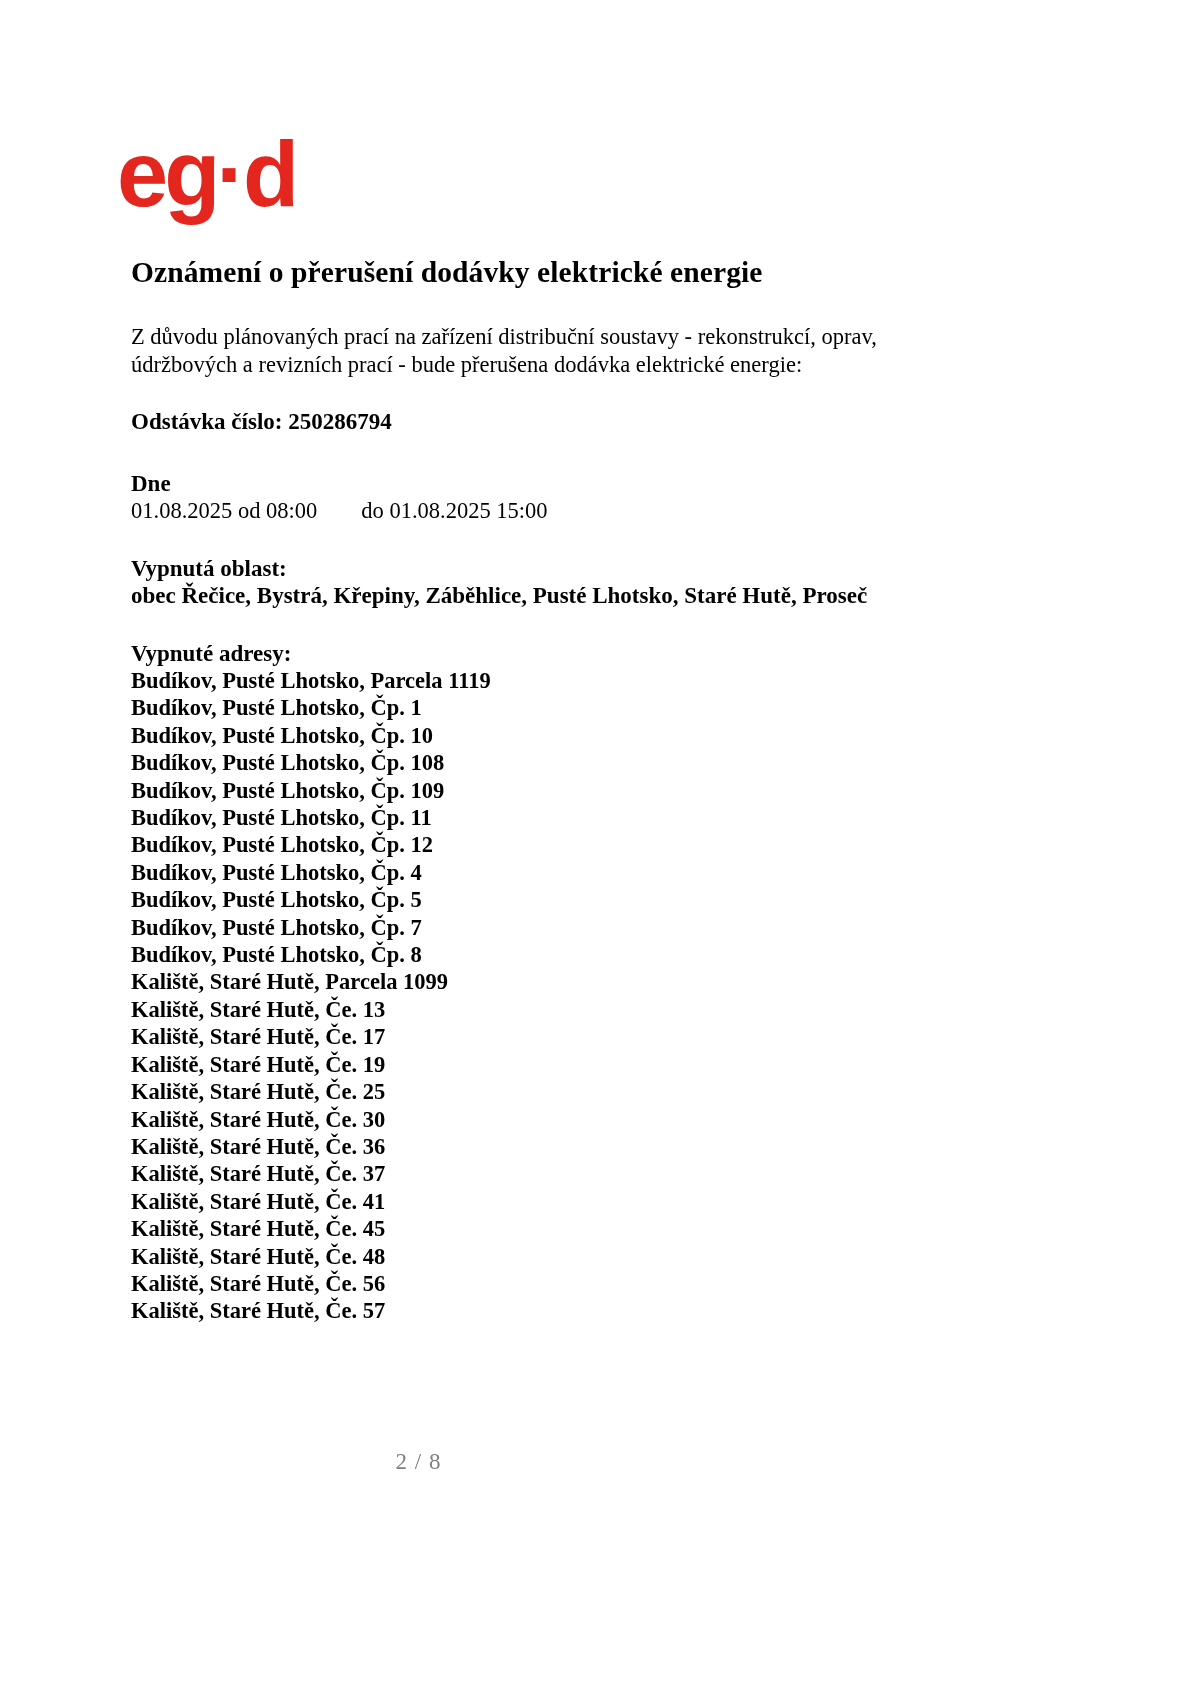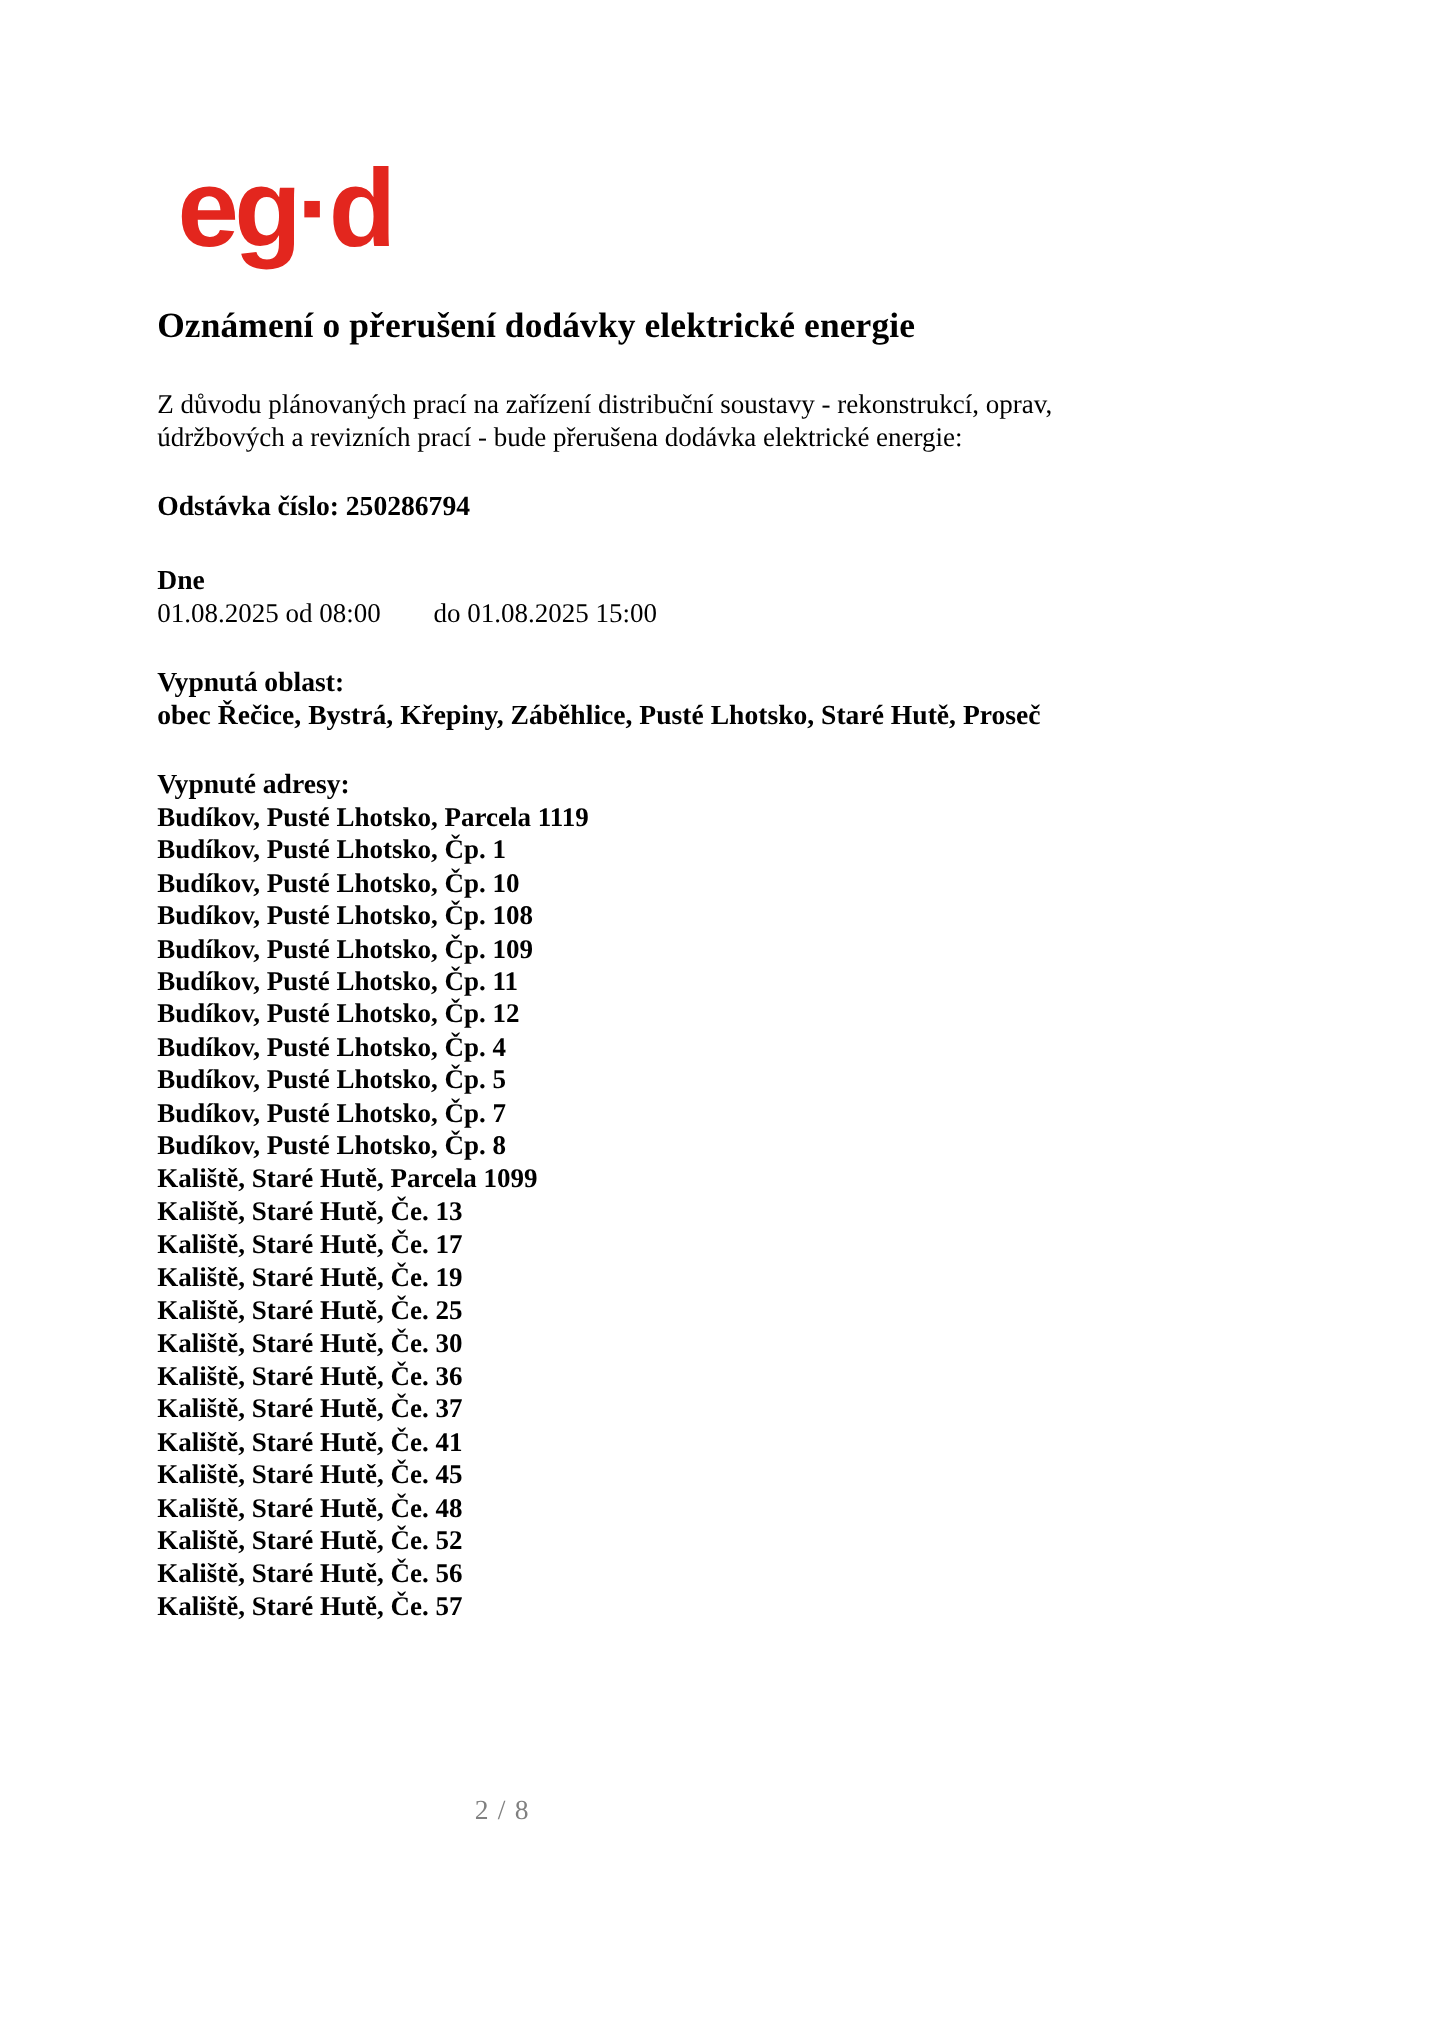--- a/index.html
+++ b/index.html
@@ -22,21 +22,21 @@
     left: 0;
     top: 0;
     width: 1191px;
     height: 1684px;
     background: #ffffff;
   }
 
   
   .logo-block {
     position: absolute;
-    left: 148px;
+    left: 117px;
     top: 131px;
     height: 86px;
     display: flex;
     align-items: flex-start;
   }
   .logo-text {
     font-family: "Liberation Sans", "DejaVu Sans", sans-serif;
     font-weight: bold;
     font-size: 92px;
     line-height: 86px;
@@ -102,21 +102,21 @@
     font-weight: bold;
     font-size: 22.5px;
     line-height: 27.4px;
     white-space: nowrap;
   }
 
   
   .footer {
     position: absolute;
     left: 0;
-    top: 1496px;
+    top: 1449px;
     width: 957px;
     text-align: center;
     padding-right: 120px;
     box-sizing: border-box;
   }
   .footer .page-num {
     font-family: "Liberation Serif", "DejaVu Serif", serif;
     font-size: 23px;
     color: #808080;
     letter-spacing: 1px;
@@ -175,21 +175,20 @@
         <li>Kaliště, Staré Hutě, Če. 13</li>
         <li>Kaliště, Staré Hutě, Če. 17</li>
         <li>Kaliště, Staré Hutě, Če. 19</li>
         <li>Kaliště, Staré Hutě, Če. 25</li>
         <li>Kaliště, Staré Hutě, Če. 30</li>
         <li>Kaliště, Staré Hutě, Če. 36</li>
         <li>Kaliště, Staré Hutě, Če. 37</li>
         <li>Kaliště, Staré Hutě, Če. 41</li>
         <li>Kaliště, Staré Hutě, Če. 45</li>
         <li>Kaliště, Staré Hutě, Če. 48</li>
-        <li>Kaliště, Staré Hutě, Če. 52</li>
         <li>Kaliště, Staré Hutě, Če. 56</li>
         <li>Kaliště, Staré Hutě, Če. 57</li>
       </ul>
 
   </div>
 
   <div class="footer">
     <span class="page-num">2 / 8</span>
   </div>
 

